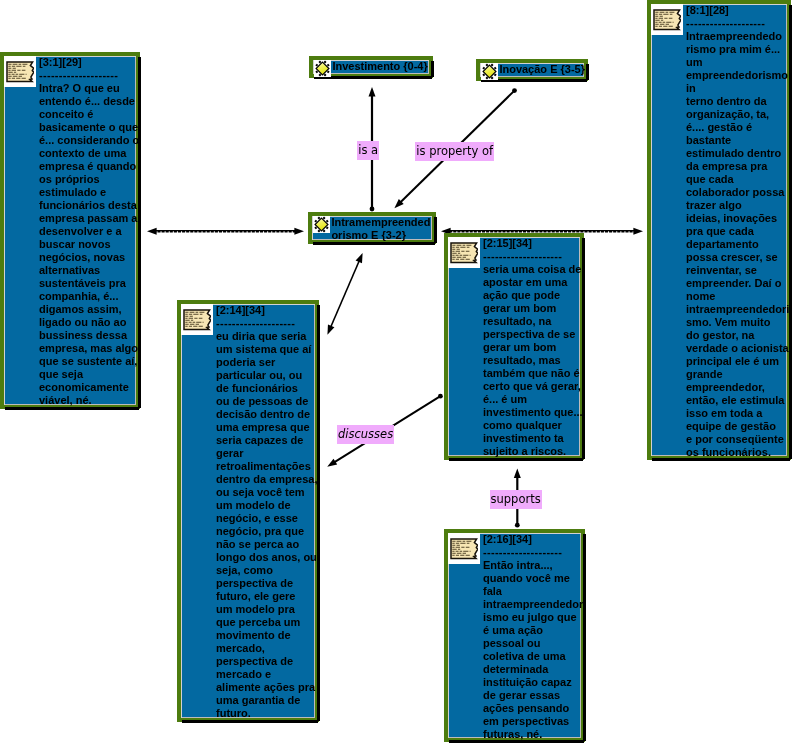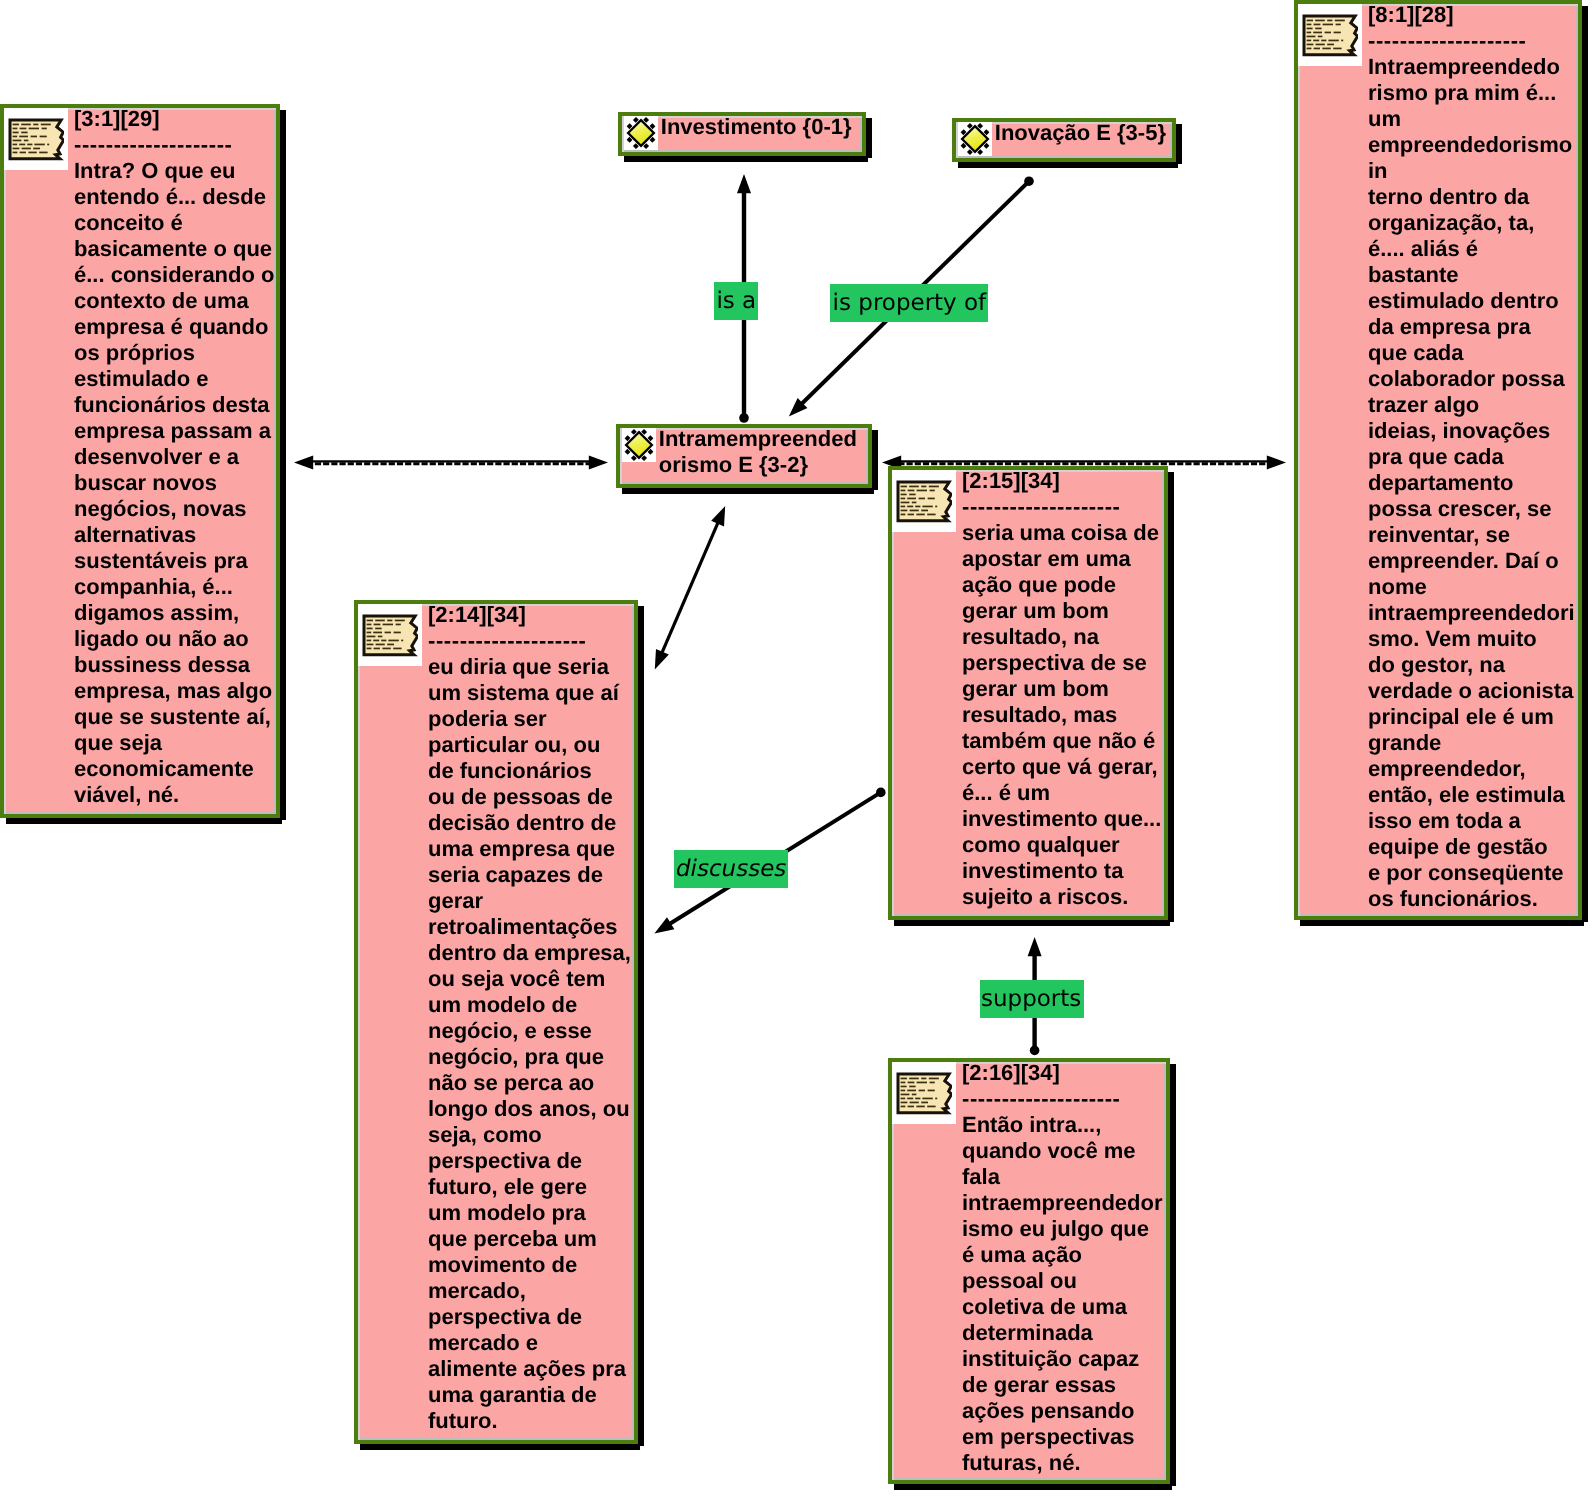--- a/index.html
+++ b/index.html
@@ -5,36 +5,36 @@
 <style>
   html, body { margin:0; padding:0; }
   body {
     width:796px; height:748px; background:#ffffff;
     font-family:"Liberation Sans", sans-serif;
     overflow:hidden; position:relative;
     -webkit-font-smoothing:none;
   }
   #stage { position:absolute; left:0; top:0; width:796px; height:748px; }
   #links-layer { position:absolute; left:0; top:0; width:796px; height:748px; }
-  .node { position:absolute; box-sizing:border-box; background:#fca5a5;
-          border:2px solid #4d7c0f;
+  .node { position:absolute; box-sizing:border-box; background:#0369a1;
+          border:4px solid #4d7c0f;
           box-shadow: inset 1px 1px 0 0 #d2d2d2, inset -1px -1px 0 0 #bcbcbc; }
   .node .shadow-r { position:absolute; left:calc(100% + 2px); top:1px; width:3.2px; bottom:-3.2px; background:#000; }
   .node .shadow-b { position:absolute; left:1px; top:calc(100% + 2px); right:-3.2px; height:3.2px; background:#000; }
   .qnode .iconpanel { position:absolute; left:0; top:0; width:32px; height:31px; background:#ffffff; }
   .qnode .qtext { position:absolute; left:35px; top:0; right:0; }
   .qhead { font:bold 11px/13px "Liberation Sans", sans-serif; color:#000; white-space:pre; }
   .qrule { font:bold 11px/13px "Liberation Sans", sans-serif; color:#000;
            letter-spacing:0.3px; white-space:pre; overflow:hidden; height:13px; }
   .qline { font:bold 11px/13px "Liberation Sans", sans-serif; color:#000; white-space:pre; }
   .cnode .ciconpanel { position:absolute; left:1px; top:0px; width:17px; height:17px; background:#ffffff; }
   .cnode .ctext { position:absolute; left:19.4px; top:0px; right:0; }
   .cline { font:bold 11px/13px "Liberation Sans", sans-serif; color:#000; white-space:pre; }
   .linklabel { position:absolute; font:normal 11.5px/19px "DejaVu Sans", sans-serif;
-               color:#000; white-space:pre; background:#22c55e; padding:0 1px; }
+               color:#000; white-space:pre; background:#f0abfc; padding:0 1px; }
   svg { display:block; }
 </style>
 </head>
 <body>
 
 <div id="stage">
   <svg id="links-layer" width="796" height="748" viewBox="0 0 796 748">
       <g>
         <line x1="372" y1="209" x2="372" y2="95.16" stroke="#000000" stroke-width="2.2"></line>
         <polygon points="372,87 375.5,96.6 368.5,96.6" fill="#000000"></polygon>
@@ -360,21 +360,21 @@
       <div class="qtext">
         <div class="qhead">[8:1][28]</div>
         <div class="qrule">--------------------</div>
         <div class="qline">Intraempreendedo</div>
         <div class="qline">rismo pra mim é...</div>
         <div class="qline">um</div>
         <div class="qline">empreendedorismo</div>
         <div class="qline">in</div>
         <div class="qline">terno dentro da</div>
         <div class="qline">organização, ta,</div>
-        <div class="qline">é.... aliás é</div>
+        <div class="qline">é.... gestão é</div>
         <div class="qline">bastante</div>
         <div class="qline">estimulado dentro</div>
         <div class="qline">da empresa pra</div>
         <div class="qline">que cada</div>
         <div class="qline">colaborador possa</div>
         <div class="qline">trazer algo</div>
         <div class="qline">ideias, inovações</div>
         <div class="qline">pra que cada</div>
         <div class="qline">departamento</div>
         <div class="qline">possa crescer, se</div>
@@ -410,21 +410,21 @@
           <g stroke="#000" stroke-width="2.2" stroke-dasharray="2.4 2.6" stroke-dashoffset="-0.6">
             <line x1="7.9" y1="0.9" x2="0.9" y2="7.9"></line>
             <line x1="11.1" y1="0.9" x2="18.1" y2="7.9"></line>
             <line x1="7.9" y1="18.1" x2="0.9" y2="11.1"></line>
             <line x1="11.1" y1="18.1" x2="18.1" y2="11.1"></line>
           </g>
           <path d="M9.5,2.3 L16.7,9.5 L9.5,16.7 L2.3,9.5 Z" fill="url(#dg0)" stroke="#000" stroke-width="1.3" stroke-linejoin="miter"></path>
         </svg>
       </div>
       <div class="ctext">
-        <div class="cline">Investimento {0-1}</div>
+        <div class="cline">Investimento {0-4}</div>
       </div>
     </div>
     <div class="node cnode" style="left: 476px; top: 59px; width: 112px; height: 22px; padding-left: 20px;">
       <div class="shadow-r"></div>
       <div class="shadow-b"></div>
       <div class="ciconpanel">
         <svg width="17" height="17" viewBox="0 0 19 19" style="position:absolute;left:0px;top:0px;">
           <defs>
             <linearGradient id="dg1" x1="0" y1="0" x2="0.35" y2="1">
               <stop offset="0" stop-color="#ffffe0"></stop>

